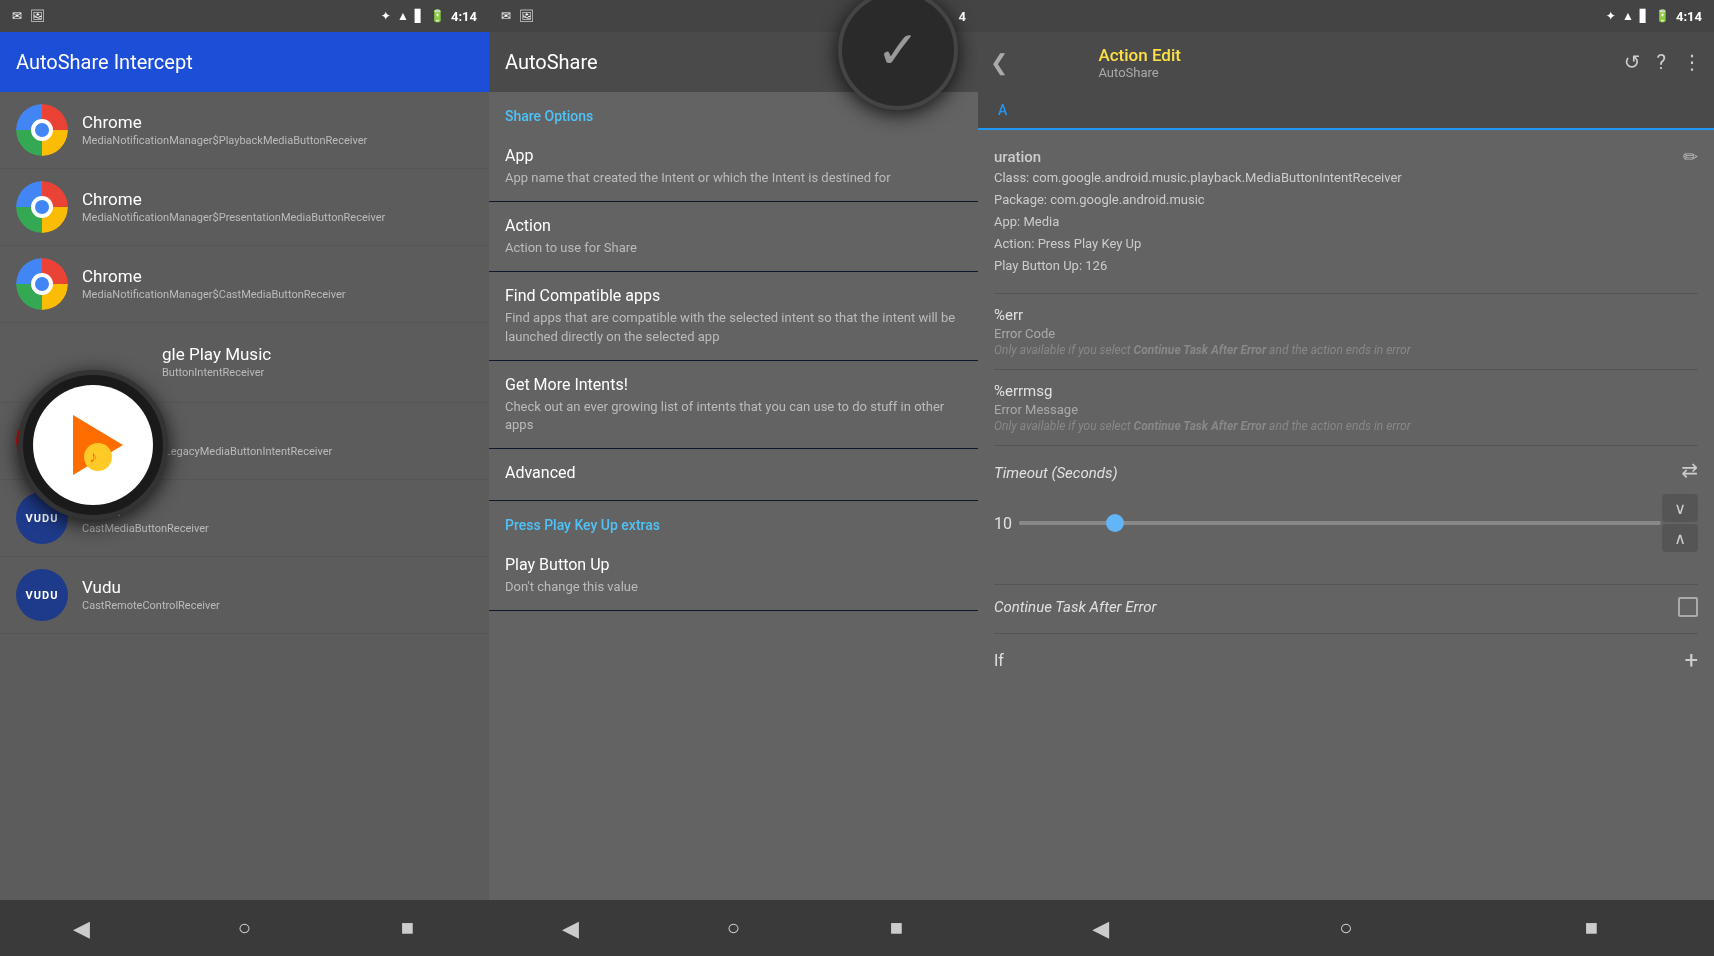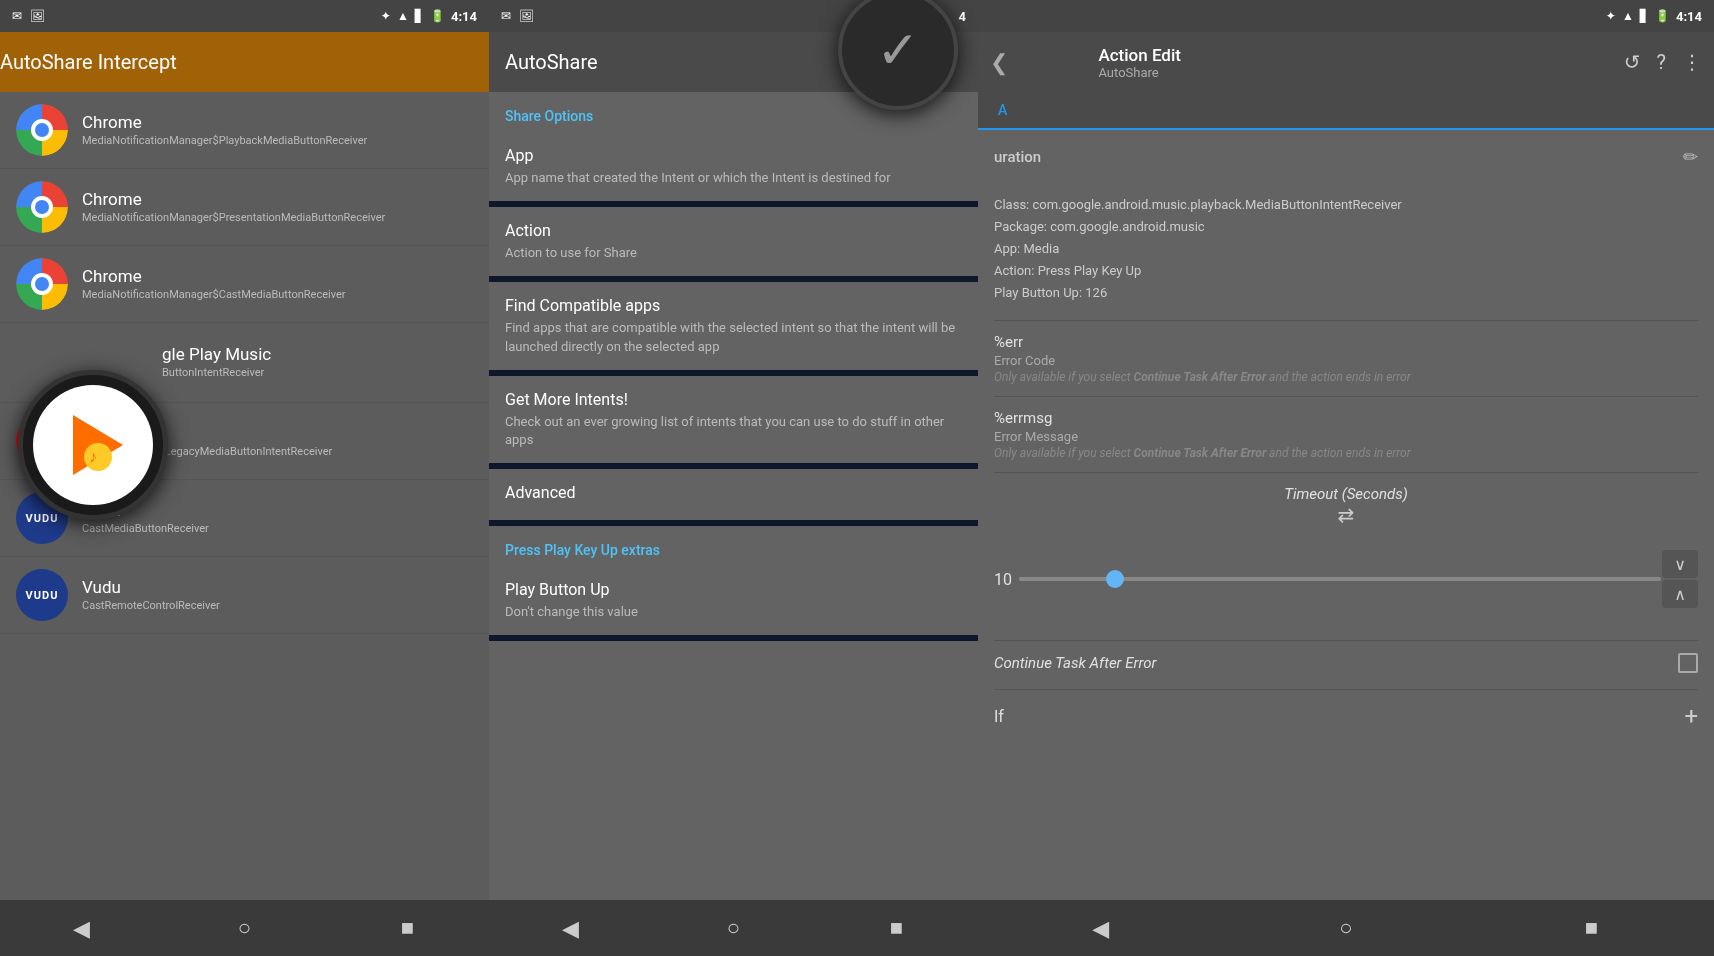--- a/index.html
+++ b/index.html
@@ -62,22 +62,22 @@
       color: #fff;
       font-size: 13px;
       font-weight: bold;
     }
 
     
     .screen1 {
       background: #5c5c5c;
     }
     .screen1-header {
-      background: #a16207;
-      padding: 14px 0;
+      background: #1d4ed8;
+      padding: 14px 16px;
       height: 60px;
       display: flex;
       align-items: center;
     }
     .screen1-title {
       color: #fff;
       font-size: 20px;
       font-weight: 400;
     }
     .app-list {
@@ -268,21 +268,21 @@
       font-size: 52px;
     }
     .section-header {
       color: #4FC3F7;
       font-size: 14px;
       padding: 16px 16px 8px;
       font-weight: 500;
     }
     .menu-item {
       padding: 14px 16px;
-      border-bottom: 6px solid #0f172a;
+      border-bottom: 1px solid #0f172a;
     }
     .menu-item-title {
       color: #fff;
       font-size: 16px;
       font-weight: 400;
       margin-bottom: 4px;
     }
     .menu-item-subtitle {
       color: #bbb;
       font-size: 13px;
@@ -305,21 +305,21 @@
     .header-back {
       color: #aaa;
       font-size: 22px;
       cursor: pointer;
     }
     .header-title-group {
       flex: 1;
       padding-left: 80px;
     }
     .header-title {
-      color: #ffffff;
+      color: #fde047;
       font-size: 17px;
       font-weight: 500;
     }
     .header-subtitle {
       color: #aaa;
       font-size: 13px;
     }
     .header-actions {
       display: flex;
       gap: 16px;
@@ -344,21 +344,21 @@
       margin-bottom: -2px;
     }
     .screen3-content {
       padding: 16px;
       position: relative;
     }
     .section-label {
       color: #ccc;
       font-size: 15px;
       font-weight: 500;
-      margin-bottom: 27px;
+      margin-bottom: 0;
       display: flex;
       justify-content: space-between;
       align-items: center;
     }
     .edit-icon {
       color: #bbb;
       font-size: 18px;
     }
     .info-block {
       color: #ccc;
@@ -390,23 +390,22 @@
       font-style: italic;
     }
     .divider {
       height: 1px;
       background: #555;
       margin: 12px 0;
     }
     .timeout-section {
       display: flex;
       justify-content: space-between;
-      align-items: center;
-      margin-bottom: 23px;
-      flex-direction: column;
+      align-items: flex-end;
+      margin-bottom: 12px;
     }
     .timeout-label {
       color: #e0e0e0;
       font-size: 15px;
       font-style: italic;
     }
     .shuffle-icon {
       color: #ccc;
       font-size: 20px;
     }

